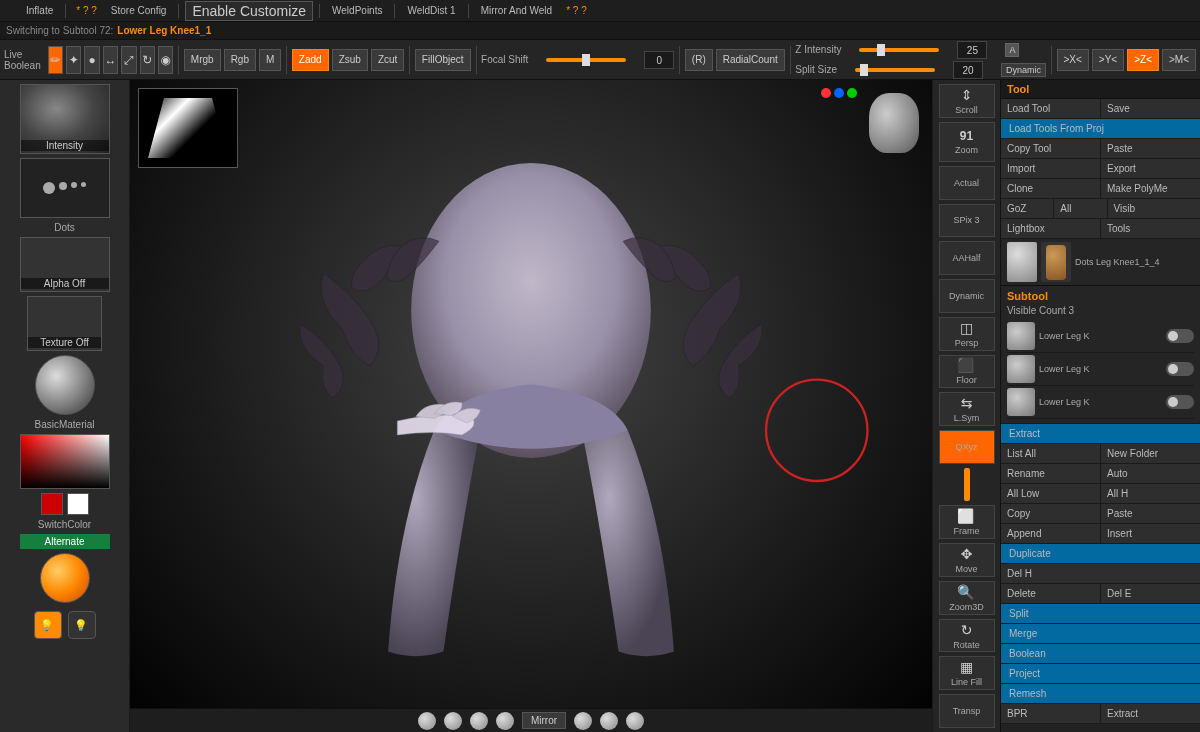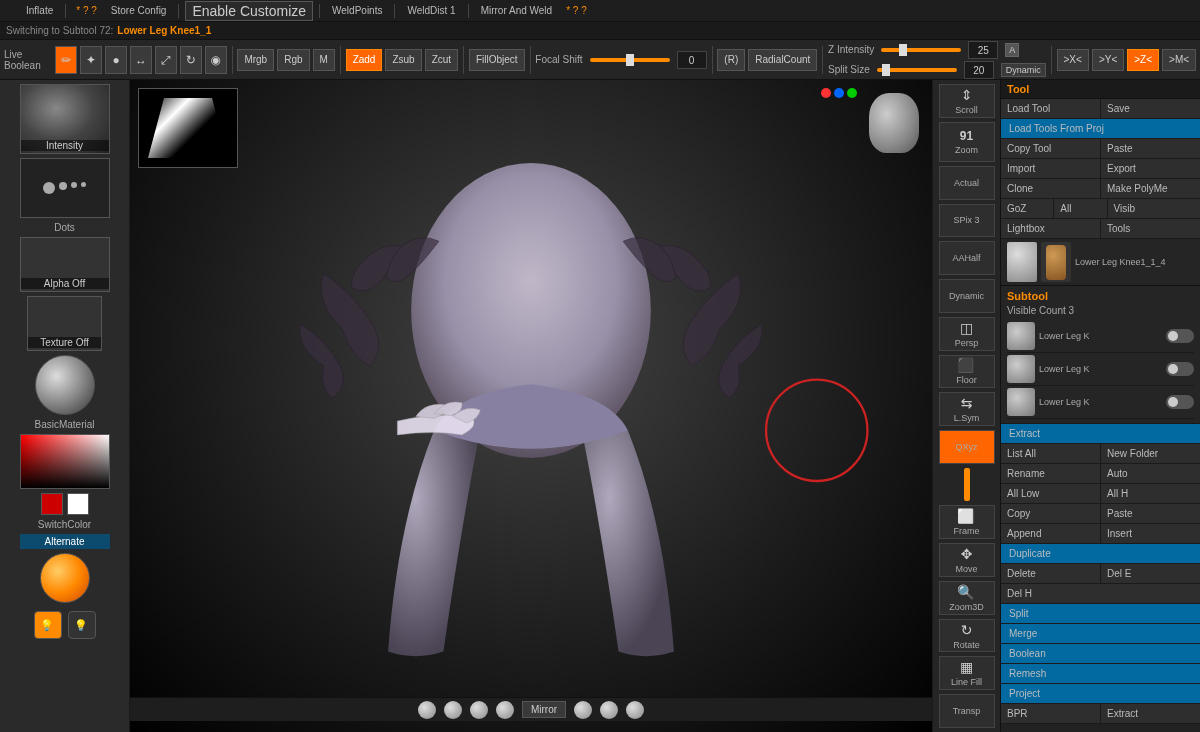--- a/index.html
+++ b/index.html
@@ -87,21 +87,21 @@
       cursor: pointer;
       height: 22px;
       display: flex;
       align-items: center;
       white-space: nowrap;
     }
     .toolbar-btn.active { background: #ff6600; color: #fff; border-color: #ff8800; }
     .toolbar-slider-group {
       display: flex;
       align-items: center;
-      gap: 7px;
+      gap: 18px;
     }
     .toolbar-label { color: #aaa; font-size: 10px; white-space: nowrap; }
     .toolbar-slider {
       -webkit-appearance: none;
       width: 80px;
       height: 4px;
       background: #ff8c00;
       border-radius: 2px;
       cursor: pointer;
     }
@@ -260,21 +260,21 @@
       align-items: center;
       gap: 4px;
     }
     .color-swatch-small {
       width: 22px;
       height: 22px;
       border: 1px solid #555;
       cursor: pointer;
     }
     .gradient-btn {
-      background: #0c4a6e;
+      background: #15803d;
       color: #fff;
       font-size: 10px;
       padding: 2px 8px;
       border: none;
       cursor: pointer;
       width: 90px;
     }
     .left-label {
       color: #aaa;
       font-size: 10px;
@@ -363,21 +363,21 @@
       gap: 3px;
     }
     .cdot {
       width: 10px;
       height: 10px;
       border-radius: 50%;
     }
     
     .viewport-bottom {
       position: absolute;
-      bottom: 11px;
+      bottom: 0;
       left: 0;
       right: 0;
       height: 24px;
       background: #1e1e1e;
       border-top: 1px solid #111;
       display: flex;
       align-items: center;
       justify-content: center;
       gap: 8px;
     }
@@ -824,21 +824,21 @@
     <div class="far-right-row">
       <button class="far-right-half">Lightbox</button>
       <button class="far-right-half">Tools</button>
     </div>
 
     <div style="display:flex;align-items:center;gap:4px;padding:3px 6px;background:#252525;border-bottom:1px solid #111;">
       <div style="width:30px;height:40px;background:radial-gradient(circle at 35% 30%, #ddd, #888);border-radius:2px;"></div>
       <div style="width:30px;height:40px;background:#333;border-radius:2px;display:flex;align-items:center;justify-content:center;">
           <div style="width:20px;height:35px;background:radial-gradient(circle at 35% 30%, #cc9955, #885522);border-radius:4px;"></div>
         </div>
-      <span style="color:#aaa;font-size:9px;">Lower Leg Knee1_1_4</span>
+      <span style="color:#aaa;font-size:9px;">Dots Leg Knee1_1_4</span>
     </div>
 
     <div class="subtool-section">
       <div class="subtool-header">Subtool</div>
       <div class="subtool-info">Visible Count 3</div>
       <div class="subtool-item">
         <div class="subtool-mini-figure"></div>
         <span class="subtool-name">Lower Leg K</span>
         <div class="toggle-switch"></div>
       </div>
@@ -871,29 +871,29 @@
     <div class="far-right-row">
       <button class="far-right-half">Copy</button>
       <button class="far-right-half">Paste</button>
     </div>
     <div class="far-right-row">
       <button class="far-right-half">Append</button>
       <button class="far-right-half">Insert</button>
     </div>
     <button class="far-right-btn">Duplicate</button>
     <div class="far-right-row">
+      <button class="far-right-half">Del H</button>
+    </div>
+    <div class="far-right-row">
       <button class="far-right-half">Delete</button>
       <button class="far-right-half">Del E</button>
-    </div>
-    <div class="far-right-row">
-      <button class="far-right-half">Del H</button>
     </div>
     <button class="far-right-btn">Split</button>
     <button class="far-right-btn">Merge</button>
     <button class="far-right-btn">Boolean</button>
+    <button class="far-right-btn">Project</button>
     <button class="far-right-btn">Remesh</button>
-    <button class="far-right-btn">Project</button>
     <div class="far-right-row">
       <button class="far-right-half">BPR</button>
       <button class="far-right-half">Extract</button>
     </div>
   </div>
 </div>
 
 </body></html>

